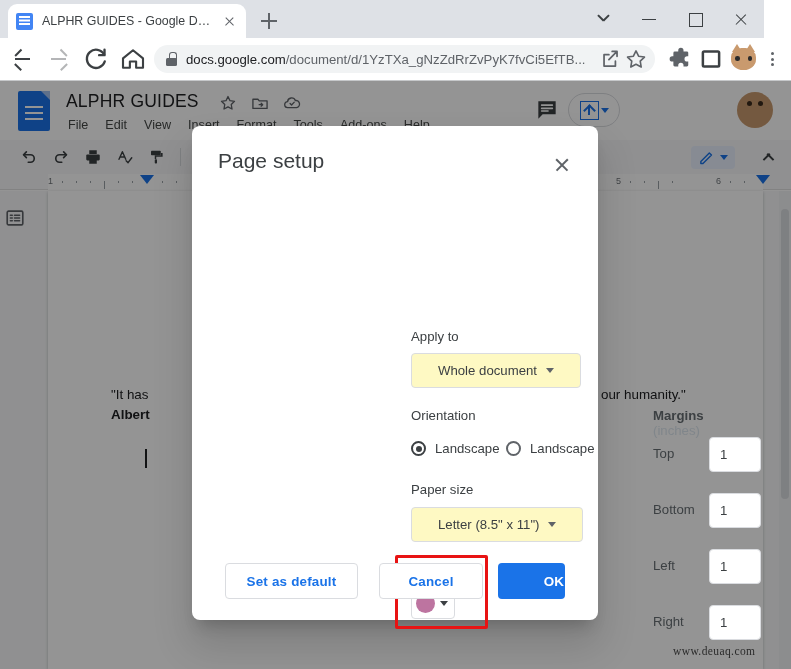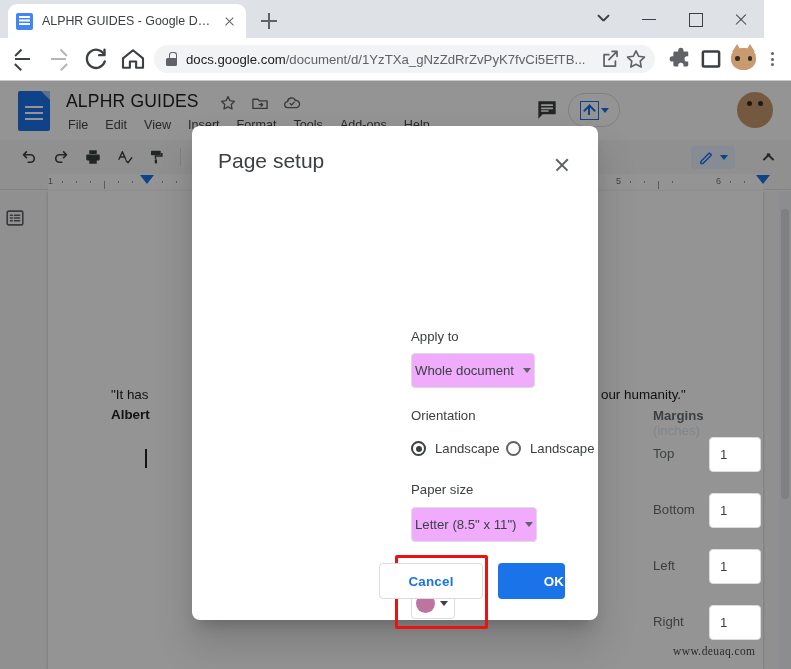--- a/index.html
+++ b/index.html
@@ -261,22 +261,22 @@
     content:""; position:absolute; left:2px; top:9.3px; width:16px; height:1.5px; background:#5f6368;
   }
   .dlg-close::before { transform:rotate(45deg); }
   .dlg-close::after  { transform:rotate(-45deg); }
 
   .lbl { position:absolute; font-size:13.2px; color:#3c4043; }
   .lbl-sub { color:#80868b; }
 
   .dd {
     position:absolute; border:1px solid #dadce0; border-radius:4px;
-    height:35px; display:flex; align-items:center; padding:0 3px;
-    font-size:13.2px; color:#3c4043; background:#f0abfc;
+    height:35px; display:flex; align-items:center; padding:0 26px;
+    font-size:13.2px; color:#3c4043; background:#fef9c3;
   }
   .dd .tri { margin-left:9px; width:0;height:0;
     border-left:4px solid transparent; border-right:4px solid transparent; border-top:5px solid #5f6368; }
 
   .radio-row { position:absolute; display:flex; align-items:center; }
   .radio {
     width:15px; height:15px; border-radius:50%; border:2px solid #5f6368;
     position:relative; margin-right:9px; flex:0 0 15px;
   }
   .radio.on { border-color:#3c4043; }
@@ -579,17 +579,18 @@
 
     <div class="lbl" style="left:461px; top:376px;">Bottom</div>
     <div class="marg-input" style="left:517px; top:367px;">1</div>
 
     <div class="lbl" style="left:461px; top:432px;">Left</div>
     <div class="marg-input" style="left:517px; top:423px;">1</div>
 
     <div class="lbl" style="left:461px; top:488px;">Right</div>
     <div class="marg-input" style="left:517px; top:479px;">1</div>
 
+    <div class="btn btn-outline" style="left:33px; top:437px; width:133px;">Set as default</div>
     <div class="btn btn-outline" style="left:187px; top:437px; width:104px;">Cancel</div>
     <div class="btn btn-primary" style="left:306px; top:437px; width:67px;padding-left:45px;">OK</div>
   </div>
 
 </div>
 
 </body></html>

